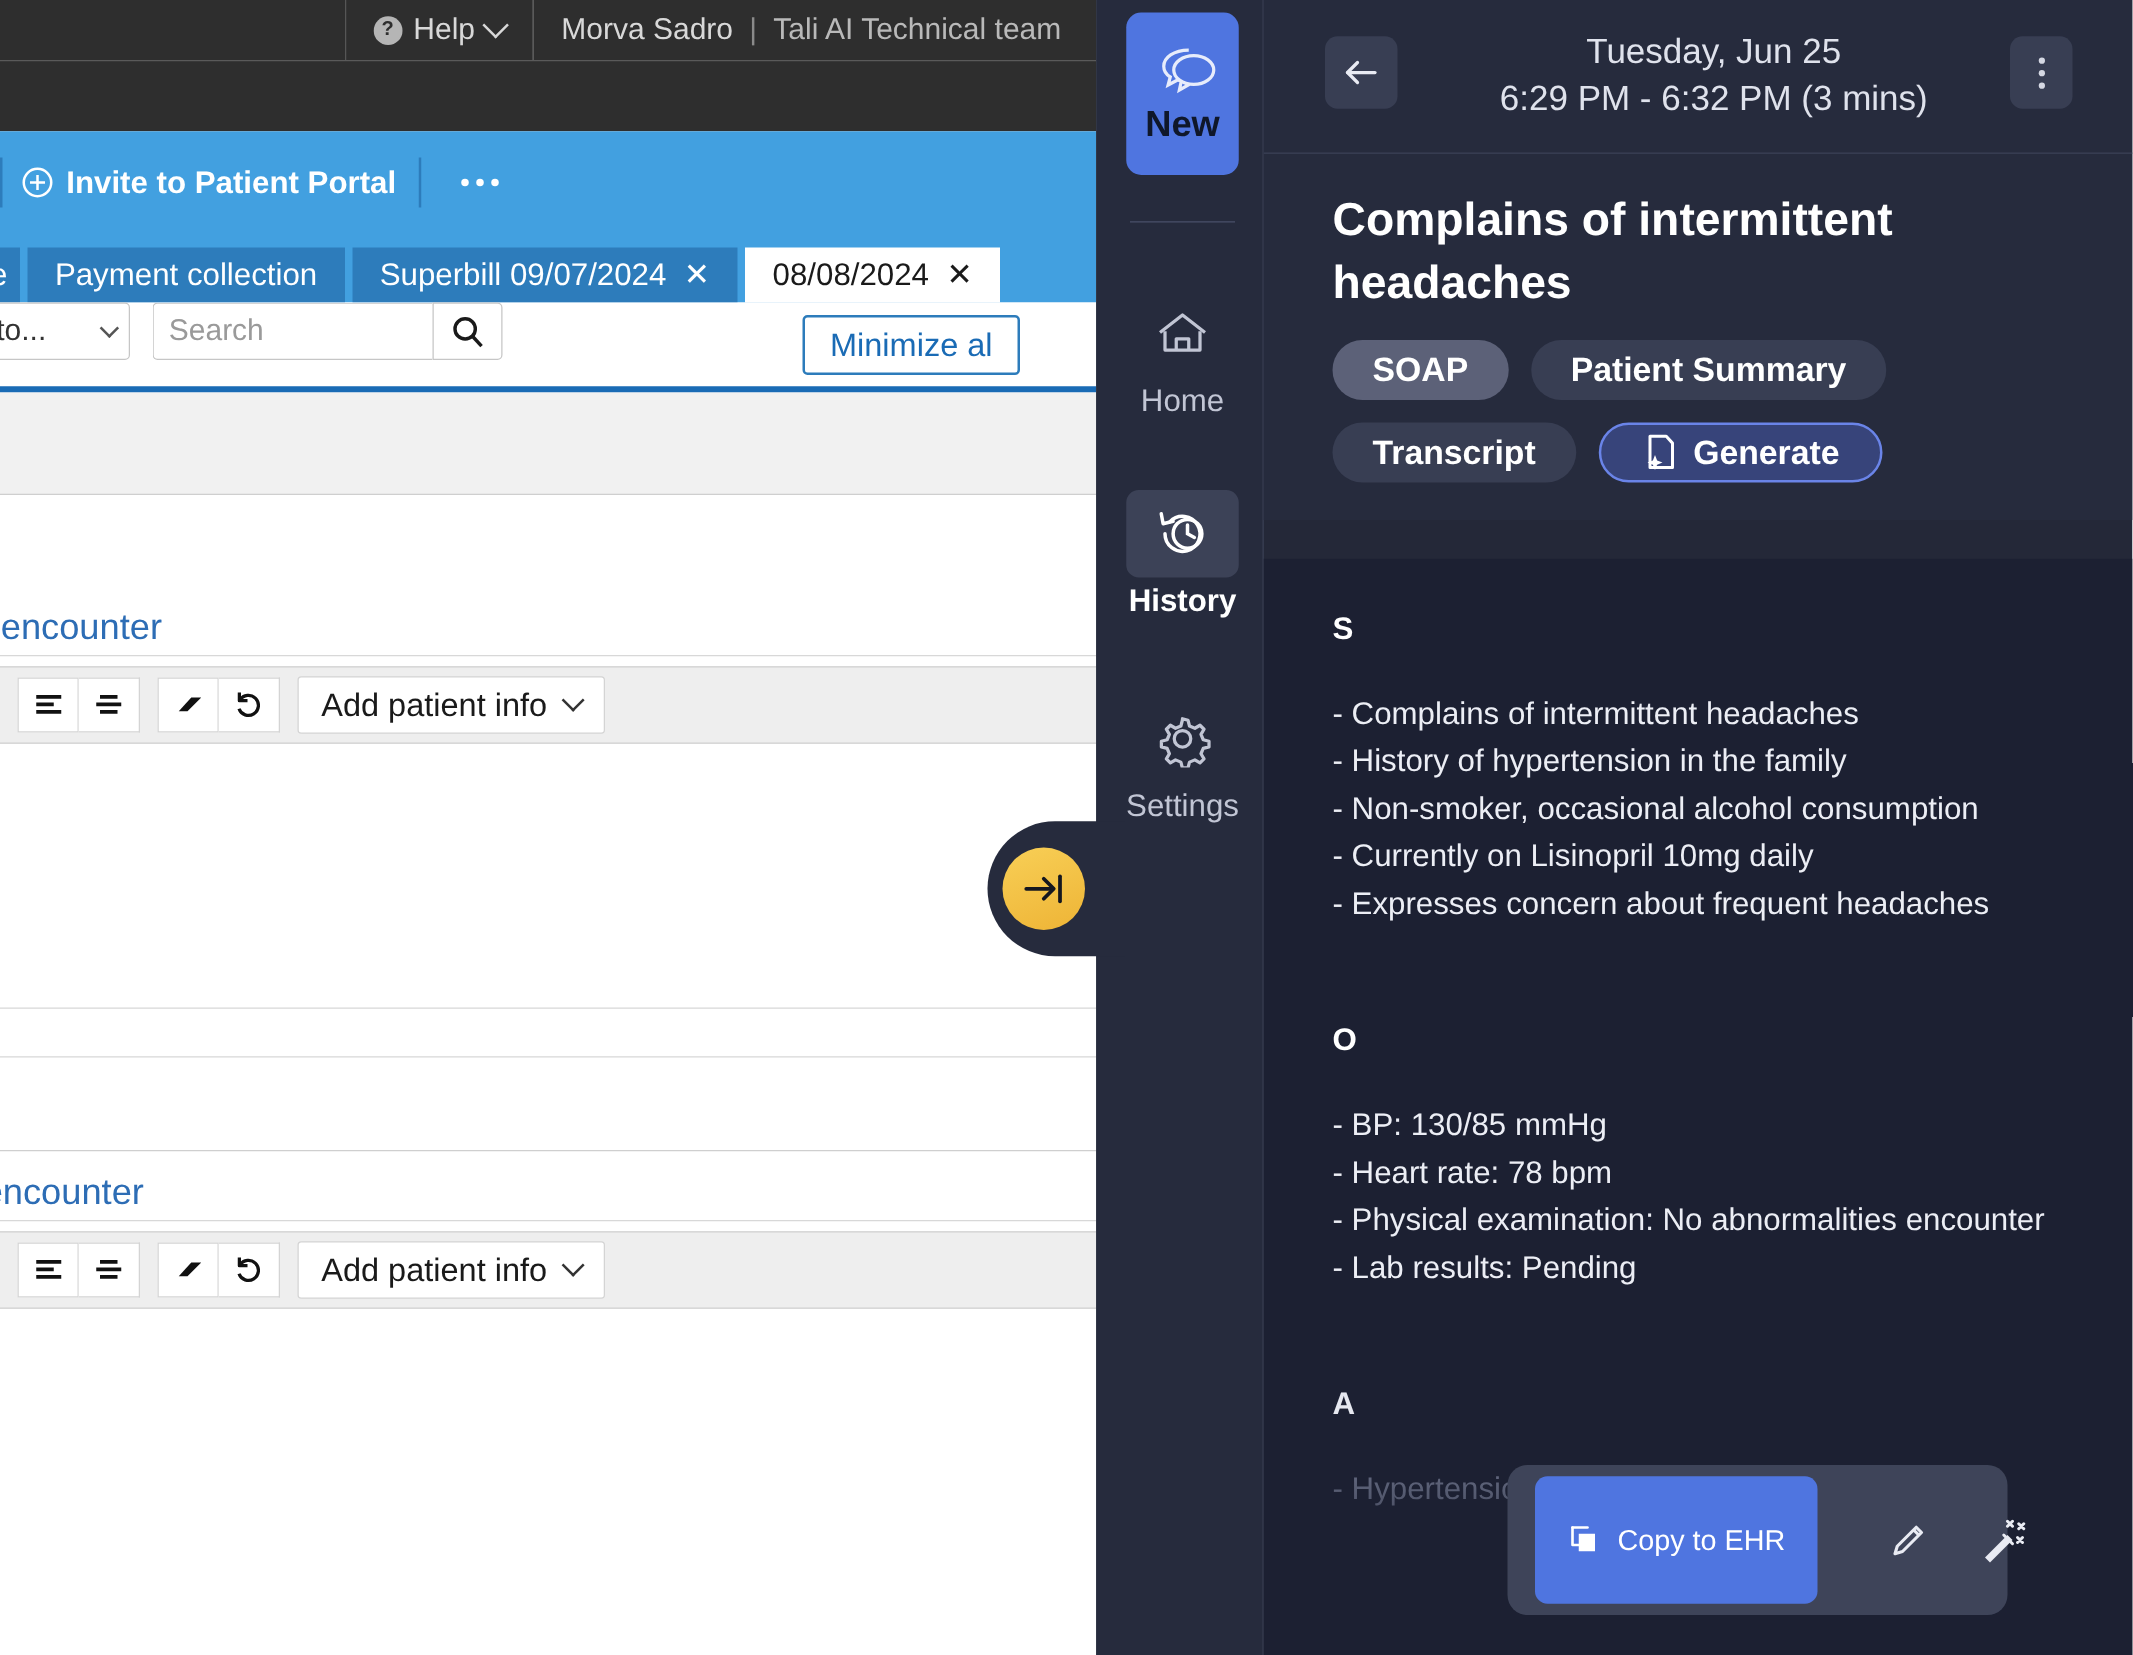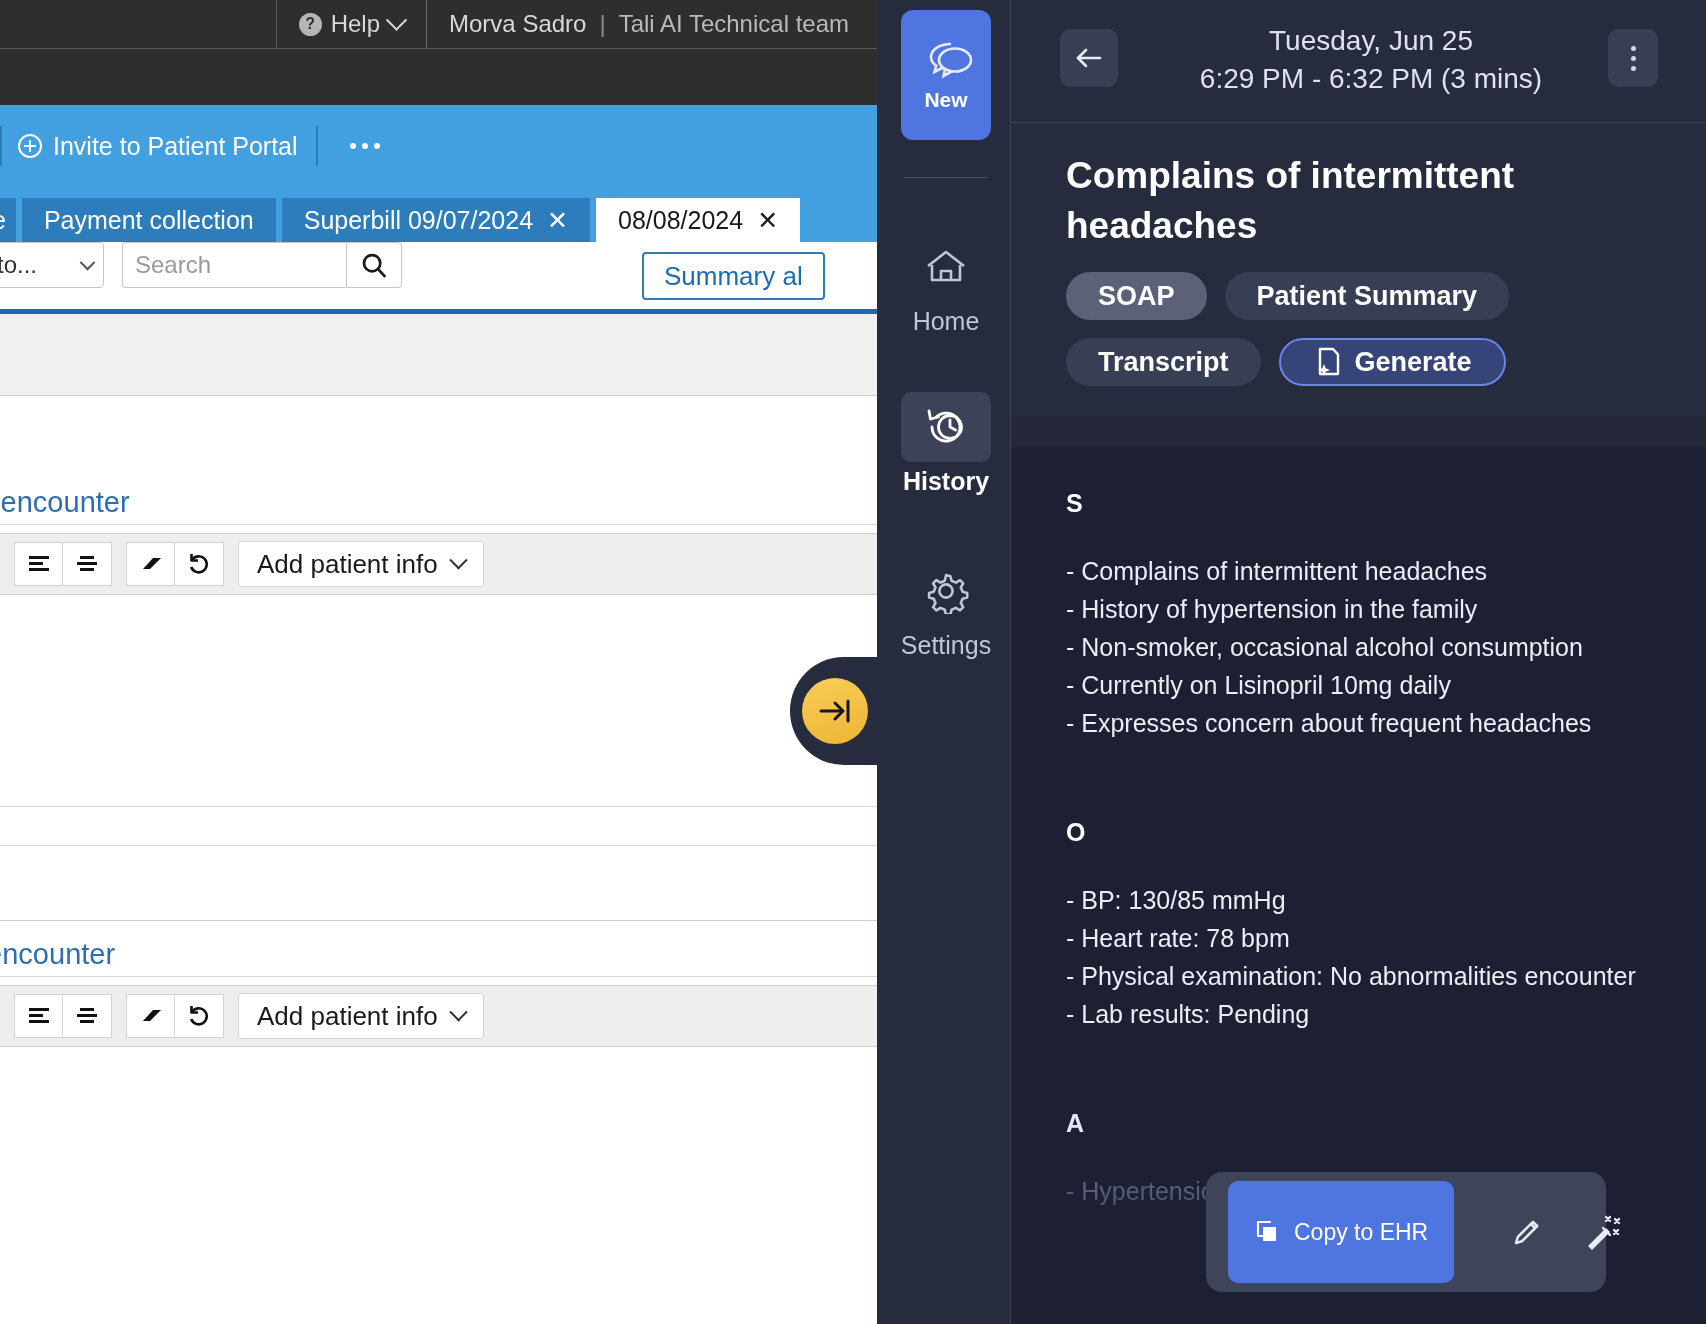--- a/index.html
+++ b/index.html
@@ -31,21 +31,21 @@
     font-size: 16px; font-weight: bold; display: flex; align-items: center; justify-content: center;
     flex: none;
   }
   .chev-down { display:inline-block; width: 15px; height: 15px; border-right: 2px solid #d8d8d8; border-bottom: 2px solid #d8d8d8; transform: rotate(45deg) translate(-3px,-3px); }
   .user-sep { color: #8a8a8a; padding: 0 4px; }
   .user-team { color: #b9b9b9; }
 
   .ehr-darkband { position: absolute; left: 0; top: 48px; width: 877px; height: 57px; background: #2e2e2e; border-top: 1px solid #5a5a5a; }
 
   .ehr-blueband { position: absolute; left: 0; top: 105px; width: 877px; height: 87px; background: #42a0e0; }
-  .invite-wrap { position: absolute; left: 0; top: 122px; display: flex; align-items: center; height: 48px; }
+  .invite-wrap { position: absolute; left: 0; top: 122px; display: flex; align-items: center; height: 48px; font-weight: bold; }
   .vsep { width: 2px; height: 40px; background: #2d7cbb; margin-right: 16px; }
   .invite-btn { display: flex; align-items: center; gap: 11px; color: #fff; font-size: 25px; white-space: nowrap; }
   .plus-circle { width: 24px; height: 24px; border: 2px solid #fff; border-radius: 50%; position: relative; flex: none; }
   .plus-circle::before, .plus-circle::after { content:""; position:absolute; background:#fff; }
   .plus-circle::before { left: 4px; top: 9px; width: 12px; height: 2px; }
   .plus-circle::after { left: 9px; top: 4px; width: 2px; height: 12px; }
   .dots-btn { display: flex; gap: 6px; align-items: center; margin-left: 22px; padding: 0 10px; }
   .dots-btn span { width: 6px; height: 6px; border-radius: 50%; background: #fff; display:block; }
 
   .tabstrip { position: absolute; left: 0; top: 192px; width: 877px; height: 50px; background: #42a0e0; display: flex; align-items: flex-end; gap: 6px; }
@@ -83,21 +83,21 @@
 
   
   .fab-wrap { position: absolute; left: 790px; top: 657px; width: 110px; height: 108px; background: #262b3d; border-radius: 54px 0 0 54px; display: flex; align-items: center; padding-left: 12px; z-index: 40; }
   .fab { width: 66px; height: 66px; border-radius: 50%; background: linear-gradient(160deg,#f8cf56,#eeb436); display: flex; align-items: center; justify-content: center; }
 
   
   .tali { position: absolute; left: 877px; top: 0; width: 829px; height: 1324px; background: #242838; }
   .tali-nav { position: absolute; left: 0; top: 0; width: 134px; height: 1324px; background: #262b3d; border-right: 1px solid #3a4055; }
 
   .nav-new { position: absolute; left: 24px; top: 10px; width: 90px; height: 130px; background: #4f75e0; border-radius: 12px; display: flex; flex-direction: column; align-items: center; justify-content: center; gap: 6px; }
-  .nav-new-label { color: #ffffff; font-size: 21px; font-weight: bold; }
+  .nav-new-label { color: #0f172a; font-size: 29px; font-weight: bold; }
   .nav-div { position: absolute; left: 27px; top: 177px; width: 84px; height: 1px; background: #49506a; }
 
   .nav-item { position: absolute; left: 24px; width: 90px; display: flex; flex-direction: column; align-items: center; gap: 5px; }
   .nav-icon-box { width: 90px; height: 70px; border-radius: 10px; display: flex; align-items: center; justify-content: center; }
   .nav-item.active .nav-icon-box { background: #3c4257; }
   .nav-label { color: #c1c5d4; font-size: 25px; }
   .nav-item.active .nav-label { color: #ffffff; font-weight: bold; }
   .nav-item.home { top: 232px; }
   .nav-item.history { top: 392px; }
   .nav-item.settings { top: 556px; }
@@ -197,21 +197,21 @@
         <input type="text" placeholder="Search" style="">
         <div class="search-btn">
           <svg width="30" height="30" viewBox="0 0 24 24" fill="none" stroke="#1a1a1a" stroke-width="2.2">
             <circle cx="10.5" cy="10.5" r="6.5"></circle>
               <line x1="15.5" y1="15.5" x2="21" y2="21.5"></line>
           </svg>
         </div>
       </div>
     </div>
     <div class="minimize-btn">
-      <span>Summary al</span>
+      <span>Minimize al</span>
     </div>
 
     <div class="blue-rule"></div>
     <div class="gray-zone"></div>
 
     <div class="enc-title one">st encounter</div>
     <div class="light-rule" style="top:524px"></div>
     <div class="enc-toolbar one">
       <div class="tb-group">
         

